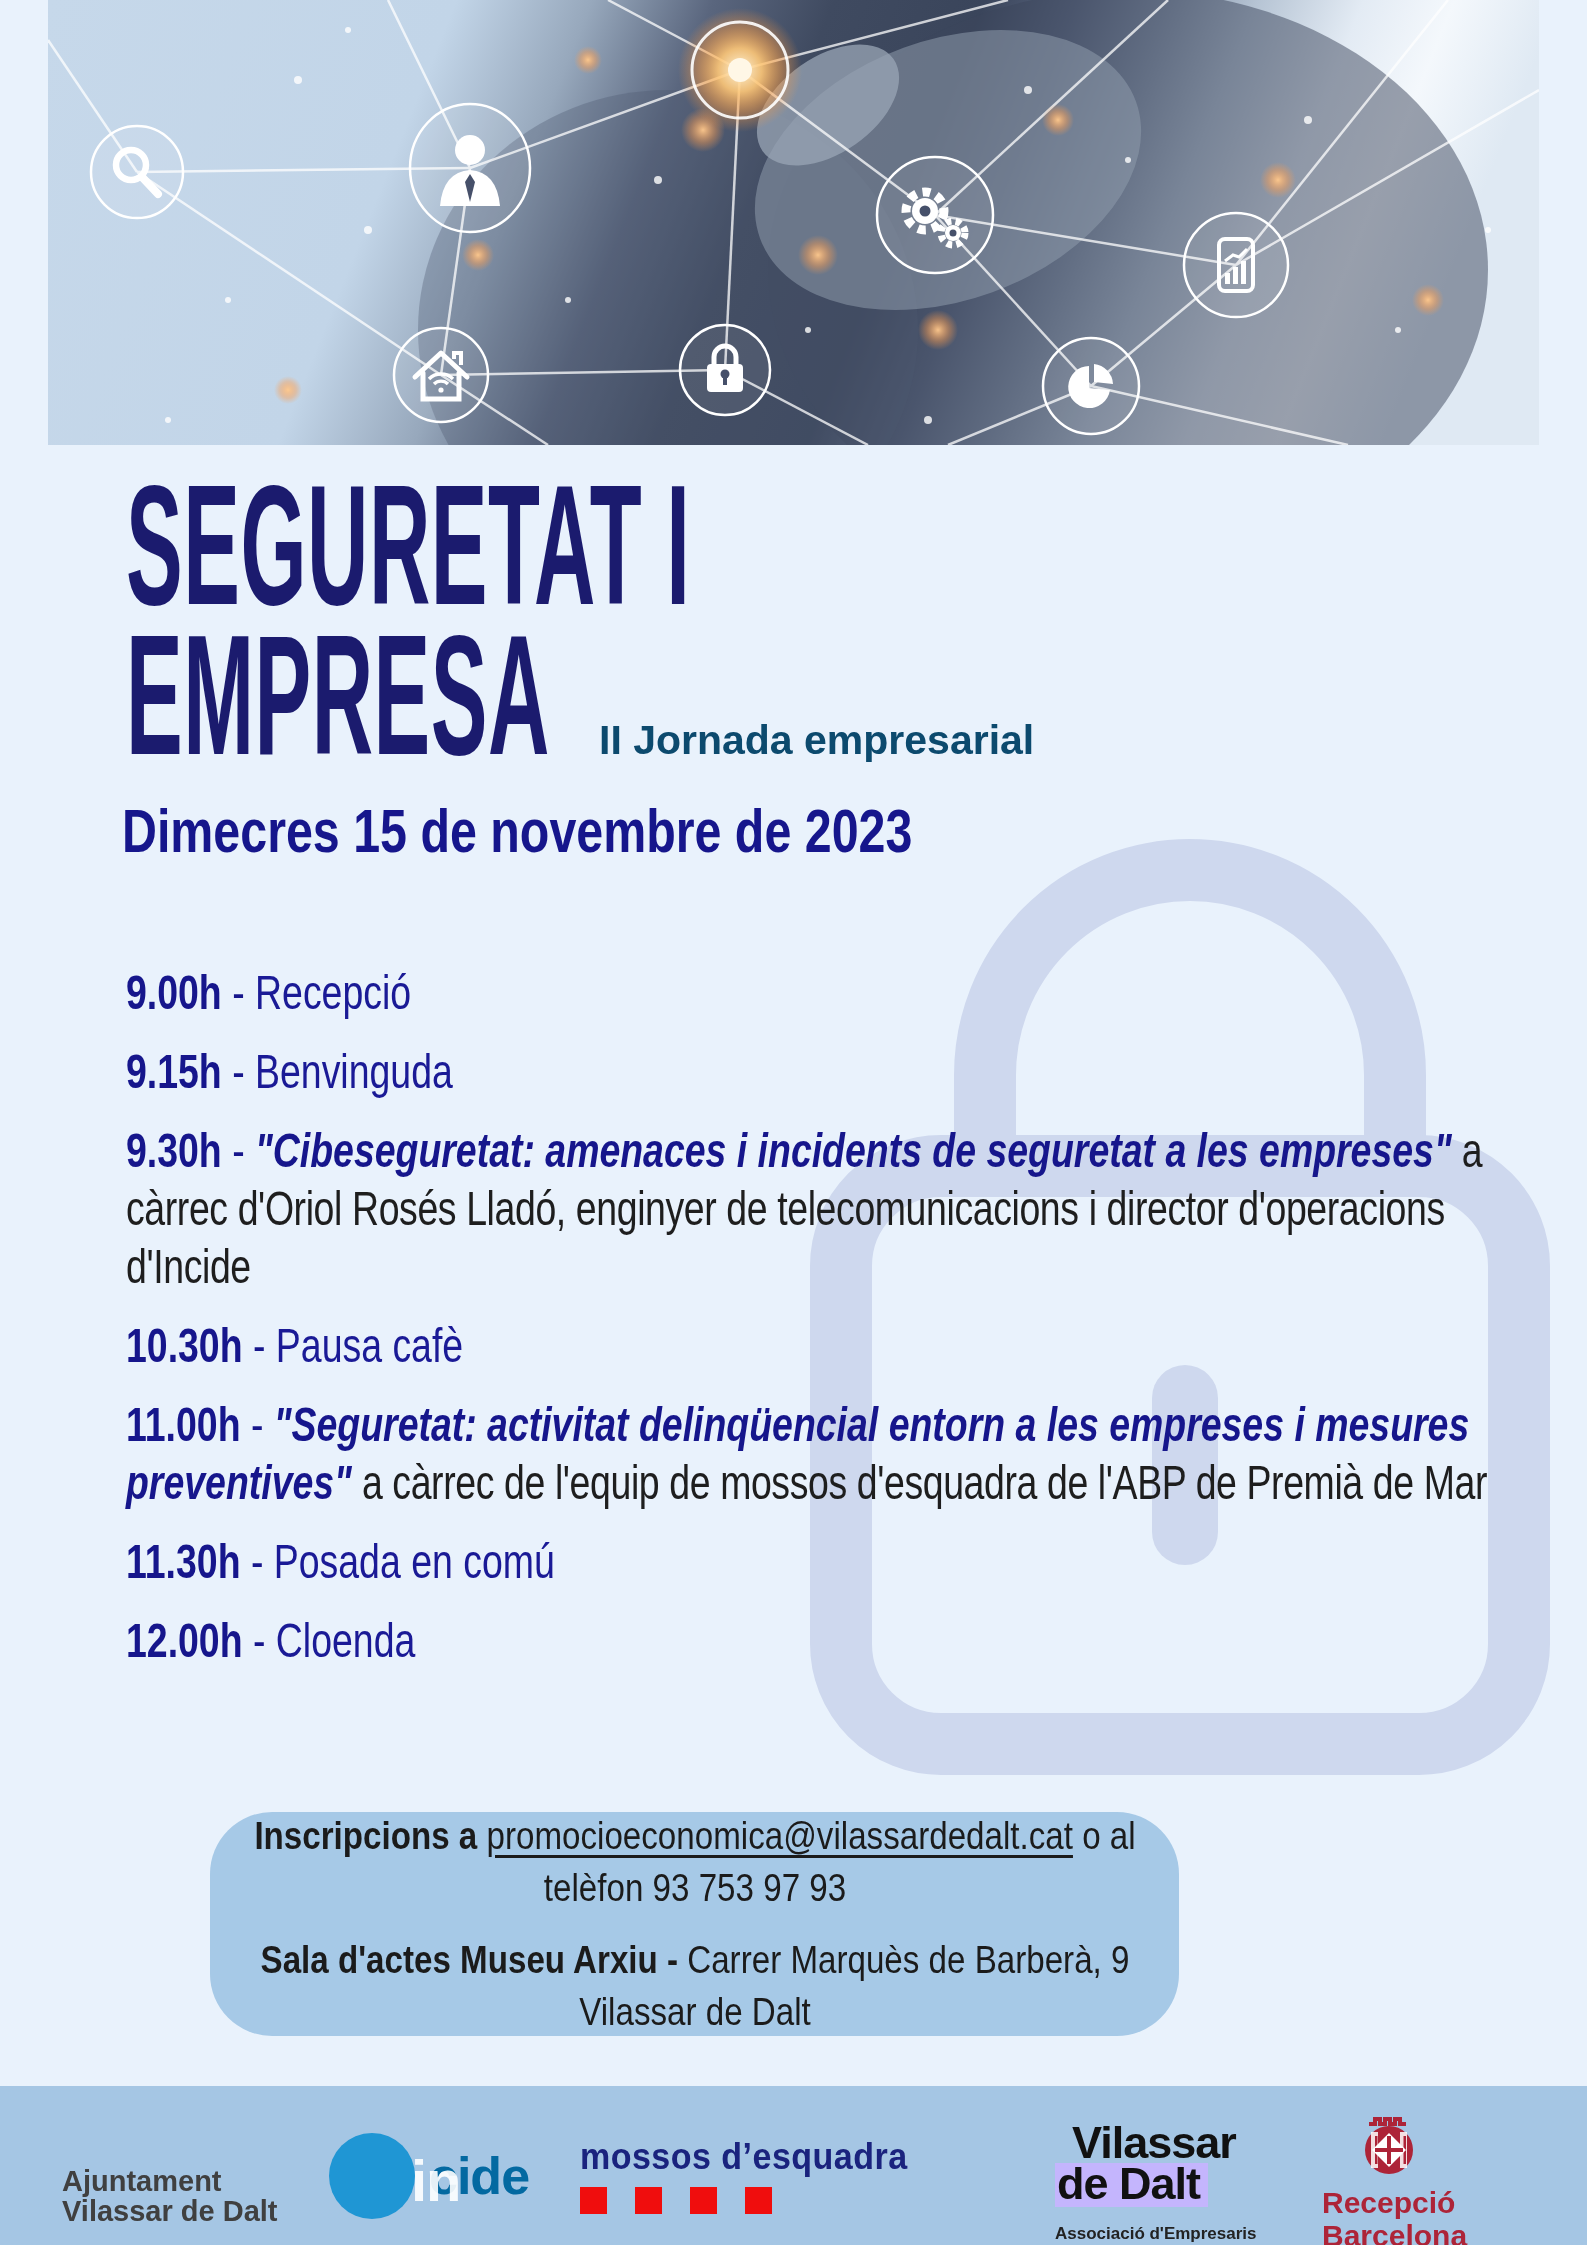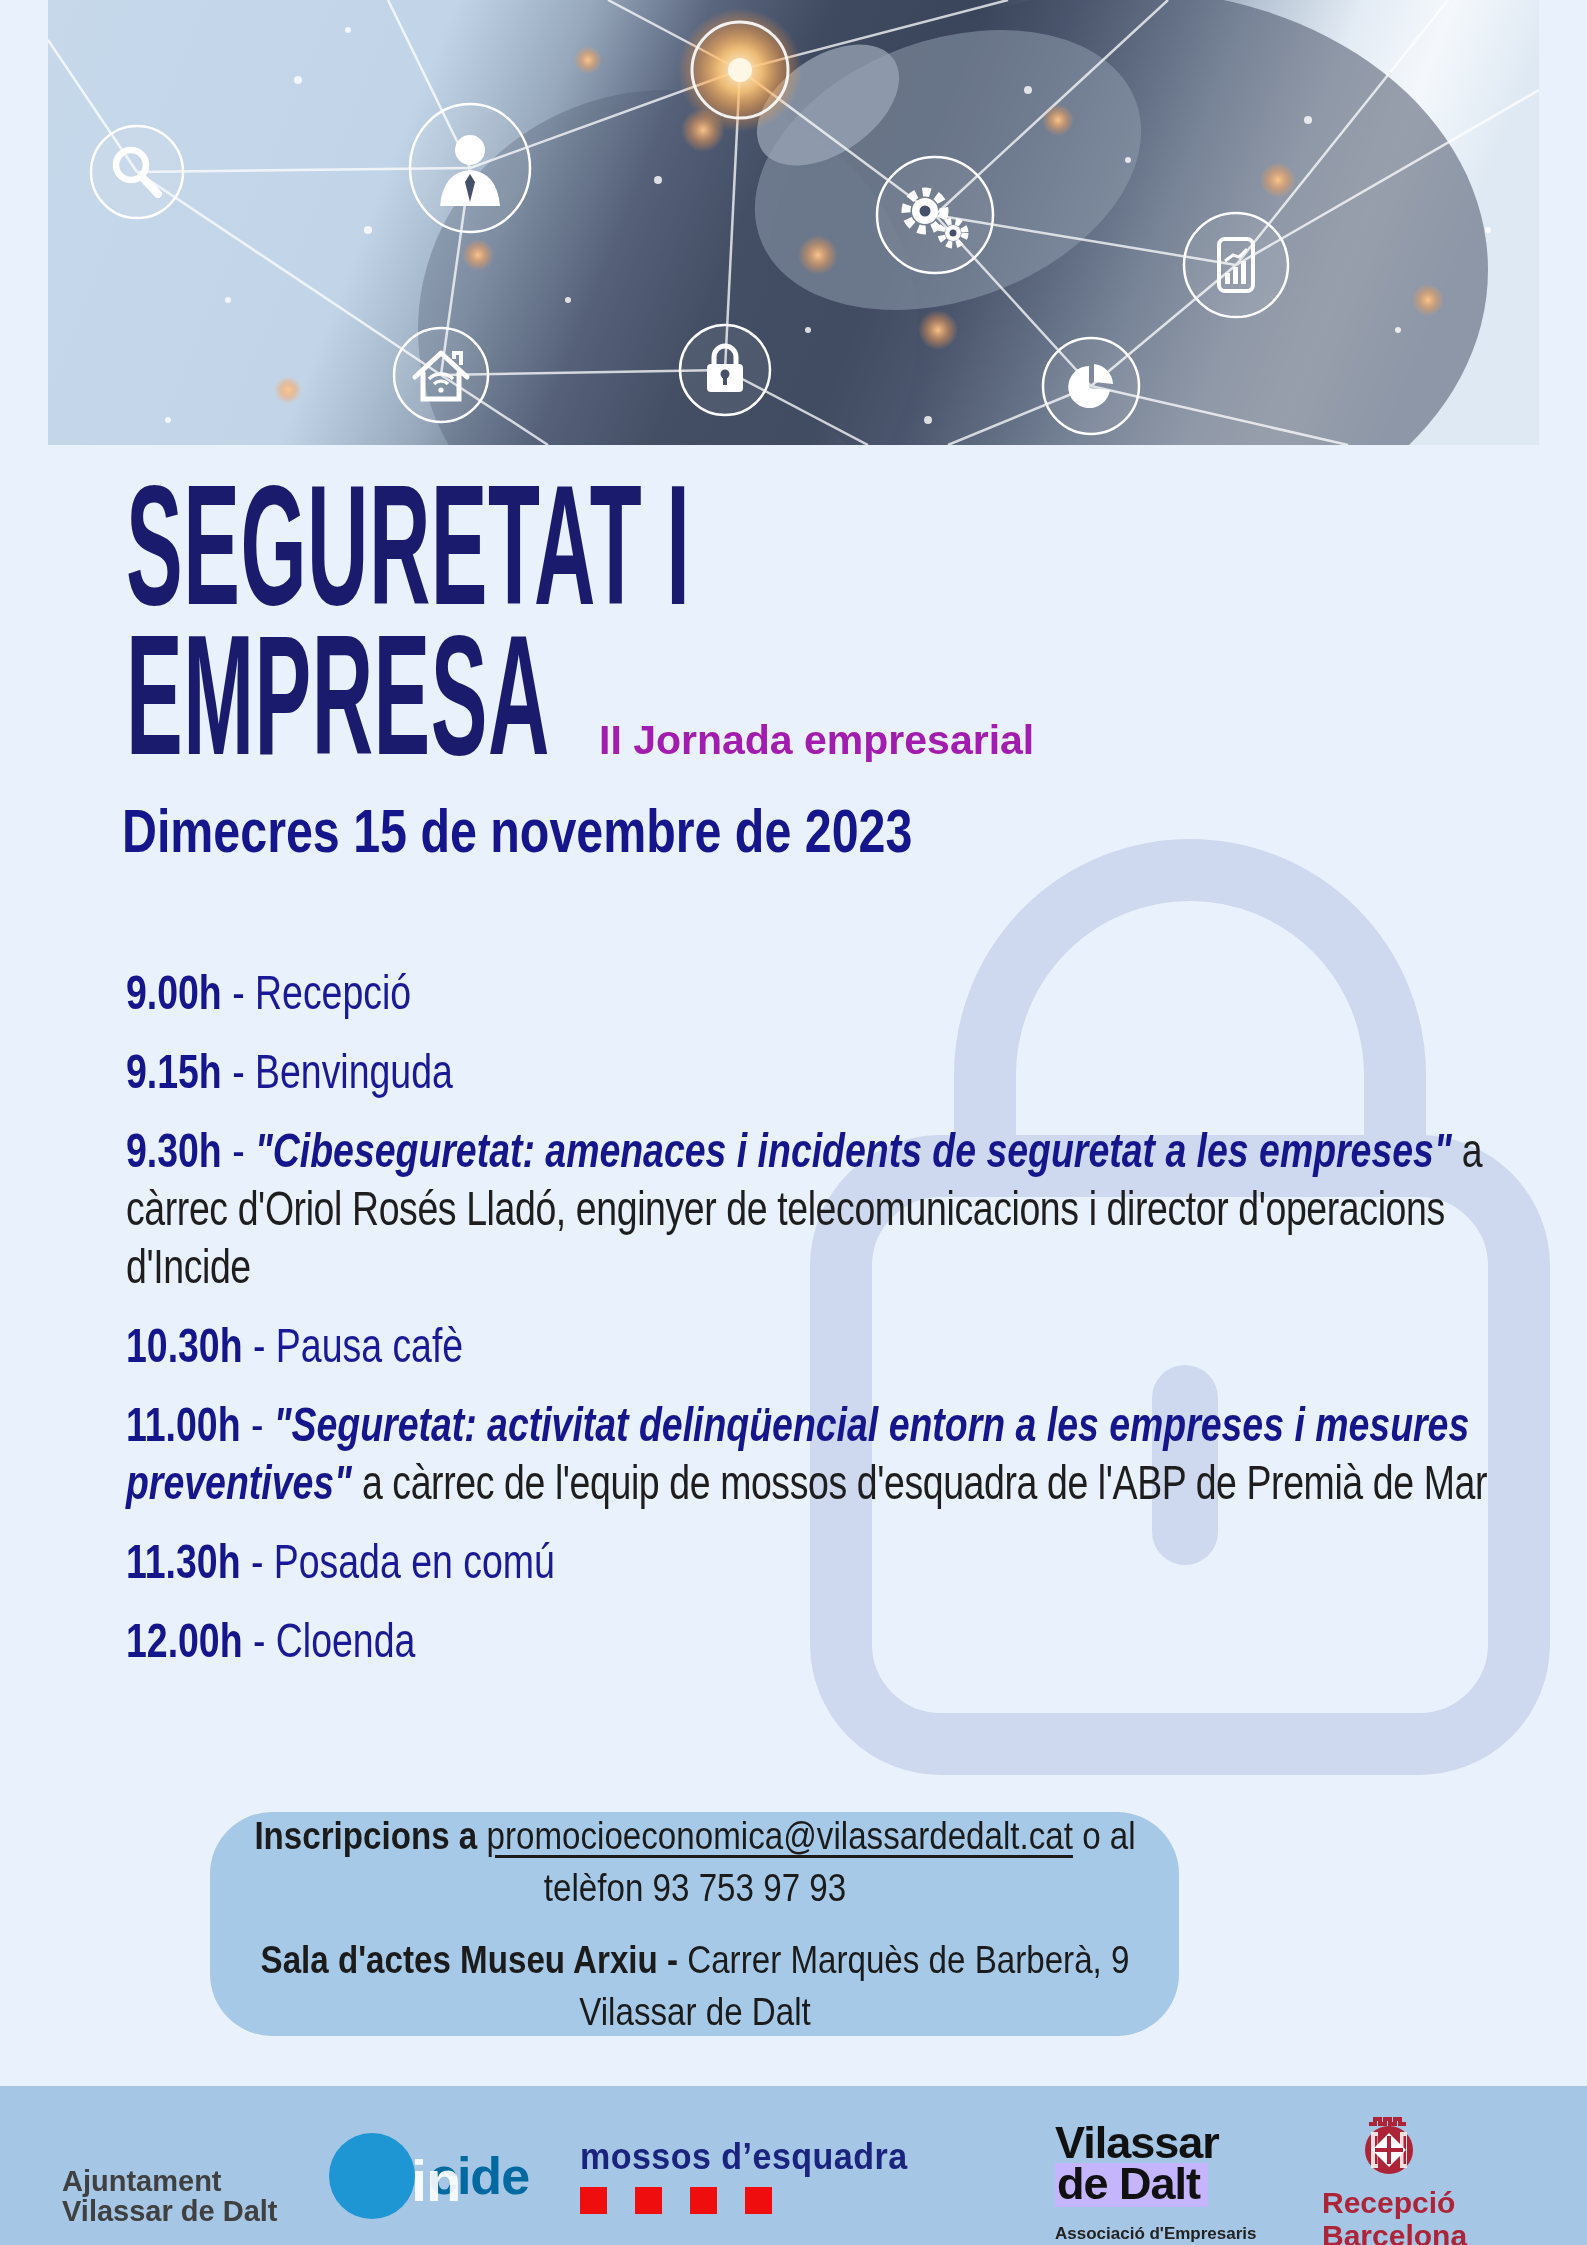--- a/index.html
+++ b/index.html
@@ -15,21 +15,21 @@
   .watermark{position:absolute;left:770px;top:770px;z-index:0;}
   
   .title{
     position:absolute;left:126px;top:470px;z-index:2;
     color:#1b1b6e;font-weight:800;font-size:170px;line-height:150px;
     letter-spacing:1px;white-space:nowrap;
     transform:scaleX(0.50);transform-origin:left top;
   }
   .subtitle{
     position:absolute;left:599px;top:717px;z-index:2;
-    color:#a21caf;font-weight:800;font-size:41px;letter-spacing:0px;
+    color:#0c4a6e;font-weight:800;font-size:41px;letter-spacing:0px;
   }
   .date{
     position:absolute;left:122px;top:795px;z-index:2;
     color:#16168c;font-weight:800;font-size:62px;white-space:nowrap;
     transform:scaleX(0.78);transform-origin:left top;
   }
   
   .agenda{
     position:absolute;left:126px;top:964px;width:1800px;z-index:2;
     transform:scaleX(0.78);transform-origin:left top;
@@ -60,21 +60,21 @@
   .aj-crest{position:absolute;left:181px;top:2118px;width:68px;height:68px;}
   .incide{left:329px;top:2133px;display:flex;align-items:center;height:86px;}
   .incide-circle{width:86px;height:86px;border-radius:50%;background:#1f96d4;position:relative;flex:0 0 auto;}
   .incide-in{position:absolute;left:40px;top:14px;font-weight:700;font-size:58px;color:rgba(255,255,255,0.9);letter-spacing:-1px;margin-left:42px;}
   .incide-cide{font-weight:800;font-size:52px;color:#0369a1;margin-left:14px;letter-spacing:-1px;}
   .mossos{left:580px;top:2136px;}
   .mossos-text{color:#1a237e;font-weight:800;font-size:37px;letter-spacing:0.5px;transform:scaleX(0.92);transform-origin:left top;white-space:nowrap;}
   .mossos-squares{display:flex;gap:28px;margin-top:9px;}
   .mossos-squares div{width:27px;height:27px;background:#f00d0d;}
   .vdd{left:1055px;top:2123px;color:#111;}
-  .vdd-l1{font-weight:800;font-size:45px;line-height:40px;letter-spacing:-1px;}
+  .vdd-l1{font-weight:800;font-size:45px;line-height:40px;letter-spacing:-1px;margin-left:17px;}
   .vdd-l2{display:inline-block;background:#c4b5fd;font-weight:800;font-size:45px;line-height:42px;padding:0 8px 2px 2px;letter-spacing:-1px;}
   .vdd-l3{font-weight:600;font-size:17px;margin-top:17px;color:#222;}
   .dip{left:1322px;top:2116px;text-align:center;width:120px;}
   .dip-text{color:#ad2438;font-weight:800;font-size:30px;line-height:33px;margin-top:4px;text-align:left;}
 </style>
 </head>
 <body>
 
 <div class="banner">
   <svg width="1491" height="445" viewBox="0 0 1491 445">

